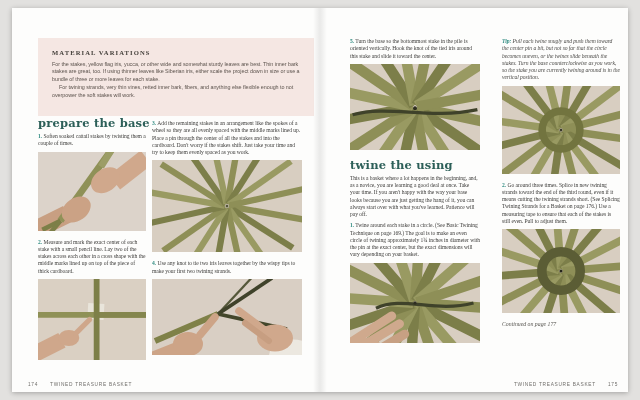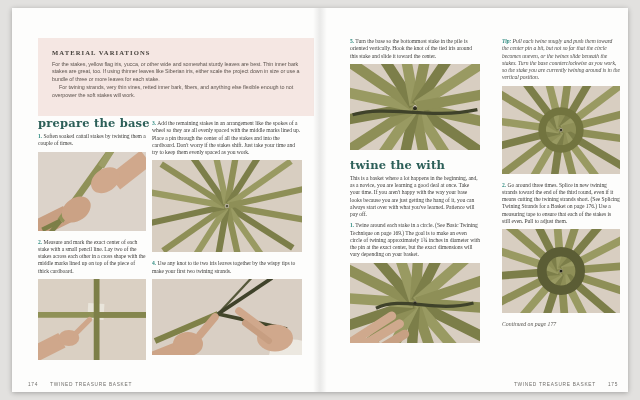--- a/index.html
+++ b/index.html
@@ -176,21 +176,21 @@
             <line x1="0.31" y1="-1.47" x2="14.55" y2="-68.47" stroke="#8e8f57" stroke-width="8"></line>
             <line x1="0.85" y1="-1.24" x2="39.65" y2="-57.69" stroke="#7c7e49" stroke-width="8"></line>
             <line x1="1.26" y1="-0.82" x2="58.71" y2="-38.12" stroke="#999a62" stroke-width="8"></line>
             <line x1="1.47" y1="-0.27" x2="68.83" y2="-12.76" stroke="#8e8f57" stroke-width="8"></line>
           </g>
         <path d="M -48 6 C -20 -2 10 10 48 2" stroke="#3f422a" stroke-width="2.5" fill="none"></path>
         <circle cx="0" cy="1" r="1.5" fill="#2e2e20"></circle>
       </svg>
     </div>
 
-    <h2 class="h1">twine the with</h2>
+    <h2 class="h1">twine the using</h2>
     <p class="step">This is a basket where a lot happens in the beginning, and, as a novice, you are learning a good deal at once. Take your time. If you aren't happy with the way your base looks because you are just getting the hang of it, you can always start over with what you've learned. Patience will pay off.</p>
     <p class="step"><span class="num">1.</span> <span>Twine around each stake in a circle. (See Basic Twining Technique on page 169.) The goal is to make an even circle of twining approximately 1¾ inches in diameter with the pin at the exact center, but the exact dimensions will vary depending on your basket.</span></p>
 
     <div class="photo" style="height:80px;">
       <svg viewBox="-50 -35 100 70" preserveAspectRatio="xMidYMid slice">
         <g class="rays">
             <line x1="1.50" y1="0.10" x2="69.83" y2="4.88" stroke="#8e8f57" stroke-width="8"></line>
             <line x1="1.34" y1="0.67" x2="62.65" y2="31.23" stroke="#7c7e49" stroke-width="8"></line>
             <line x1="0.98" y1="1.13" x2="45.92" y2="52.83" stroke="#999a62" stroke-width="8"></line>
             <line x1="0.48" y1="1.42" x2="22.21" y2="66.38" stroke="#8e8f57" stroke-width="8"></line>

